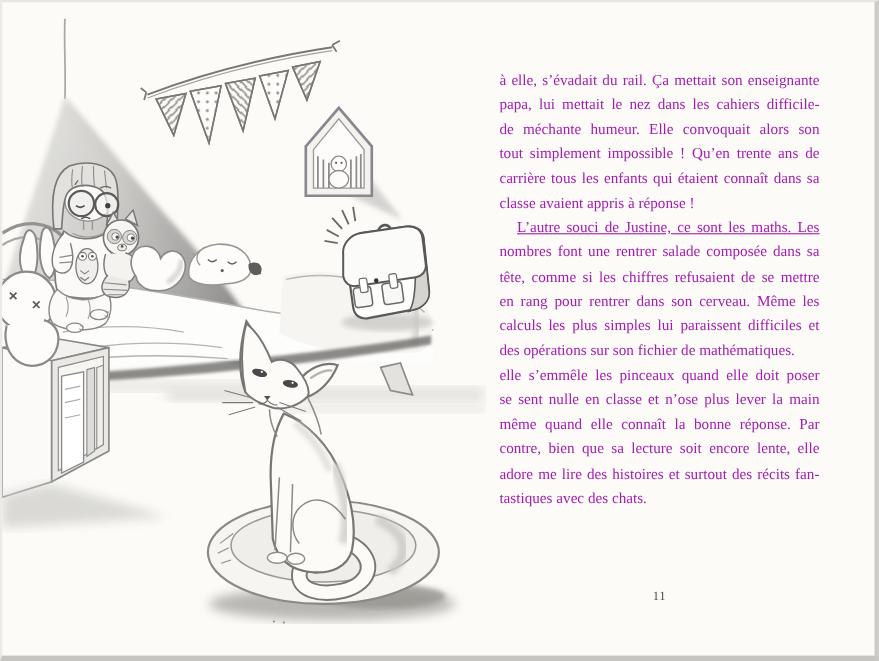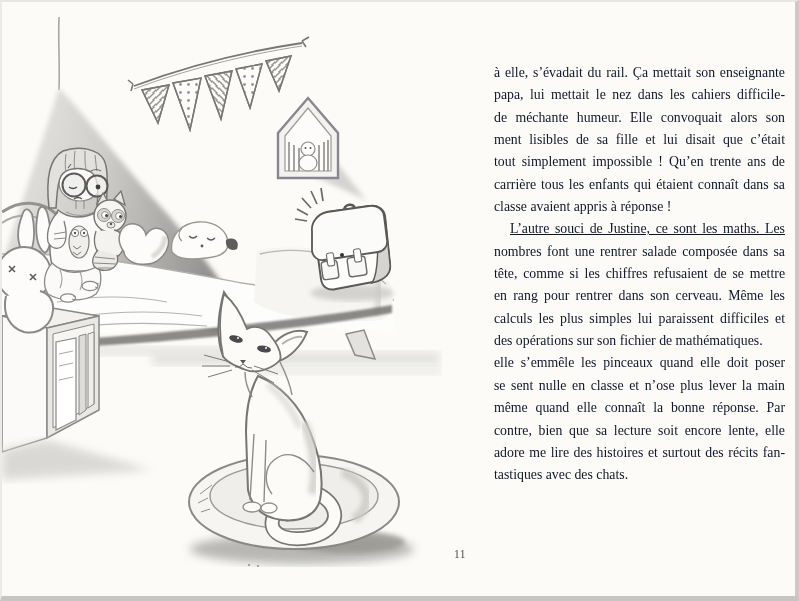--- a/index.html
+++ b/index.html
@@ -6,28 +6,28 @@
   .spread {
     position:relative; width:799px; height:601px; box-sizing:border-box;
     background:#fcfbf8; overflow:hidden;
     border-top:2px solid #e7e6e2; border-left:2px solid #eceae6;
     border-right:4px solid #cbcac7; border-bottom:5px solid #c6c5c2;
     font-family:"Liberation Serif", serif;
   }
   .illustration { position:absolute; left:0; top:0; width:440px; height:596px; }
   .text-column {
     position:absolute; left:452px; top:60px; width:291px;
-    font-size:13.8px; line-height:22.35px; color:#0f172a;margin-left:40px;
+    font-size:13.8px; line-height:22.35px; color:#a21caf;
   }
   .line { text-align:justify; text-align-last:justify; }
   .line.last { text-align-last:left; }
   .line.indent { text-indent:16px;text-decoration:underline; }
   .page-number {
-    position:absolute; left:452px; top:546px; width:291px;
-    text-align:left; font-size:11.5px; color:#4d4d4d; letter-spacing:.5px;
+    position:absolute; left:452px; top:534px; width:291px;
+    text-align:center; font-size:11.5px; color:#4d4d4d; letter-spacing:.5px;
   }
 </style>
 </head>
 <body>
 
 <div class="spread">
 
   <svg class="illustration" viewBox="0 0 440 596" aria-label="Pencil illustration of a child's bedroom: a girl with a bob haircut and big round glasses sits on her bed in owl-print pyjamas among plush toys — a rabbit with X eyes, a raccoon-cat plush, a heart pillow and a sleeping puppy. Bunting flags hang on a string, a house-shaped shelf on the wall holds books and a little bird, a school satchel with emphasis rays sits at the foot of the bed, a small cube nightstand holds books, and a large slender cat sits on a round cushion in the foreground.">
     <defs>
       <pattern id="dots" width="8" height="8" patternUnits="userSpaceOnUse">
@@ -248,21 +248,20 @@
     </g>
 
     <circle cx="247" cy="563" r="1" fill="#8d8c8a"></circle>
     <circle cx="256" cy="564" r="1" fill="#8d8c8a"></circle>
   </svg>
 
   <div class="text-column">
       <div class="line">à elle, s’évadait du rail. Ça mettait son enseignante</div>
       <div class="line">papa, lui mettait le nez dans les cahiers difficile-</div>
       <div class="line">de méchante humeur. Elle convoquait alors son</div>
-      <div class="line">ment lisibles de sa fille et lui disait que c’était</div>
       <div class="line">tout simplement impossible ! Qu’en trente ans de</div>
       <div class="line">carrière tous les enfants qui étaient connaît dans sa</div>
       <div class="line last">classe avaient appris à réponse !</div>
       <div class="line indent">L’autre souci de Justine, ce sont les maths. Les</div>
       <div class="line">nombres font une rentrer salade composée dans sa</div>
       <div class="line">tête, comme si les chiffres refusaient de se mettre</div>
       <div class="line">en rang pour rentrer dans son cerveau. Même les</div>
       <div class="line">calculs les plus simples lui paraissent difficiles et</div>
       <div class="line last">des opérations sur son fichier de mathématiques.</div>
       <div class="line">elle s’emmêle les pinceaux quand elle doit poser</div>

